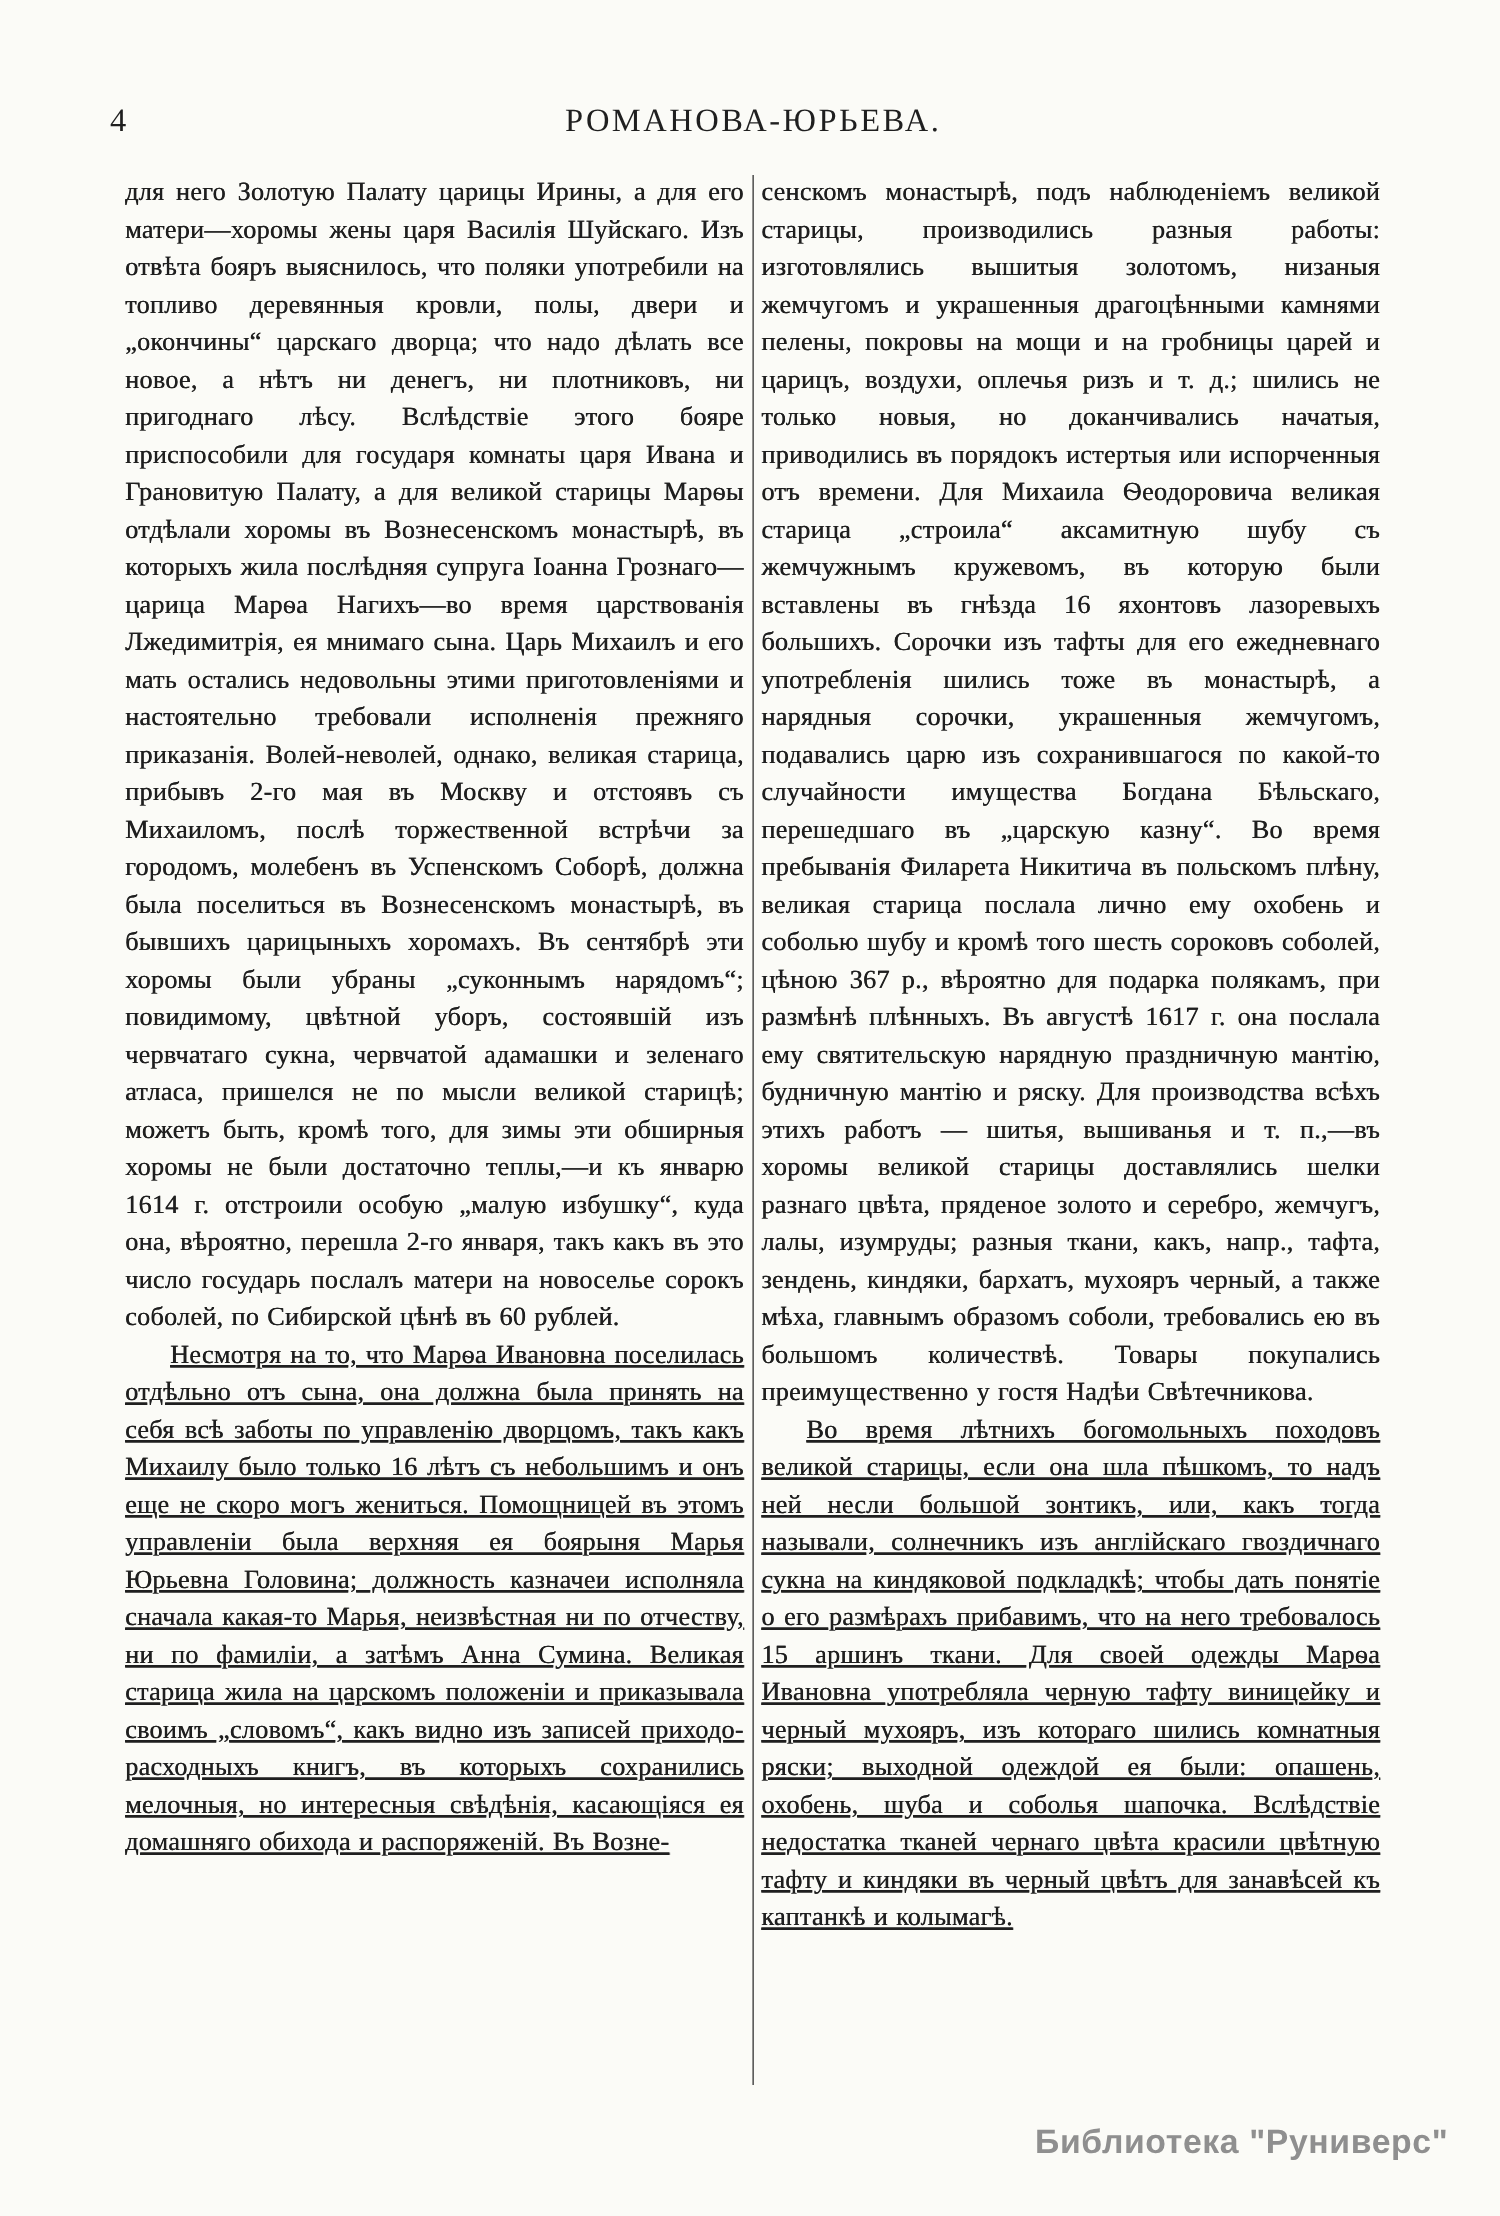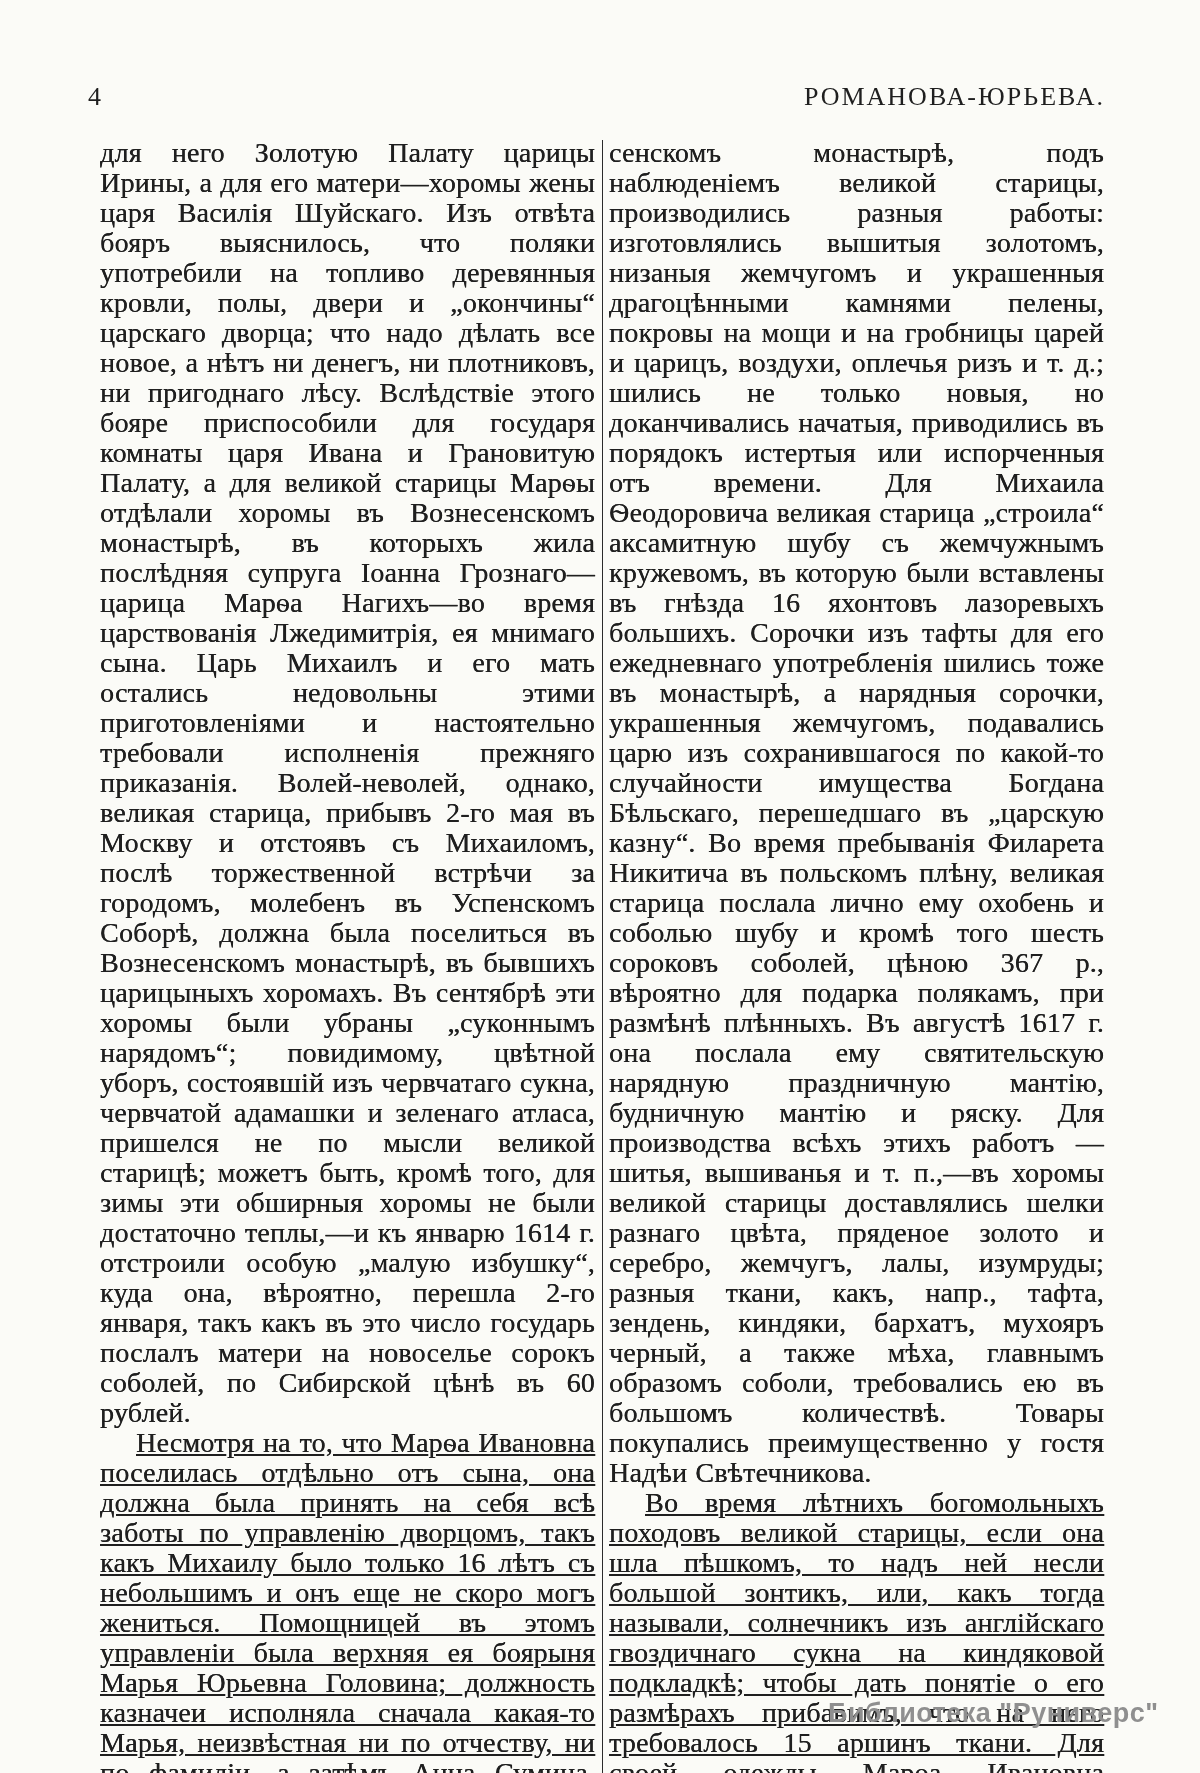--- a/index.html
+++ b/index.html
@@ -19,21 +19,21 @@
     width: 1005px;
     height: 34px;
   }
   .page-number {
     position: absolute;
     left: -12px;
     top: 0;
     font-size: 26px;
   }
   .running-title {
-    text-align: right;
+    text-align: center;
     font-size: 26px;
     letter-spacing: 2px;
   }
   .columns {
     position: absolute;
     top: 138px;
     left: 100px;
     width: 1005px;
     display: flex;
   }
@@ -43,21 +43,21 @@
   }
   .divider {
     flex: 0 0 1px;
     width: 1px;
     background: #2b2b2b;
     margin: 2px 6px 0 7px;
     min-height: 1528px;
   }
   .col p {
     margin: 0;
-    font-size: 28px;
+    font-size: 21px;
     line-height: 30px;
     text-align: justify;
     letter-spacing: 0.2px;
     word-spacing: 1px;
     text-shadow: 0.3px 0 0 currentColor;
   }
   .col p.indent { text-indent: 36px; text-decoration: underline; }
   .watermark {
     position: absolute;
     left: 828px;

